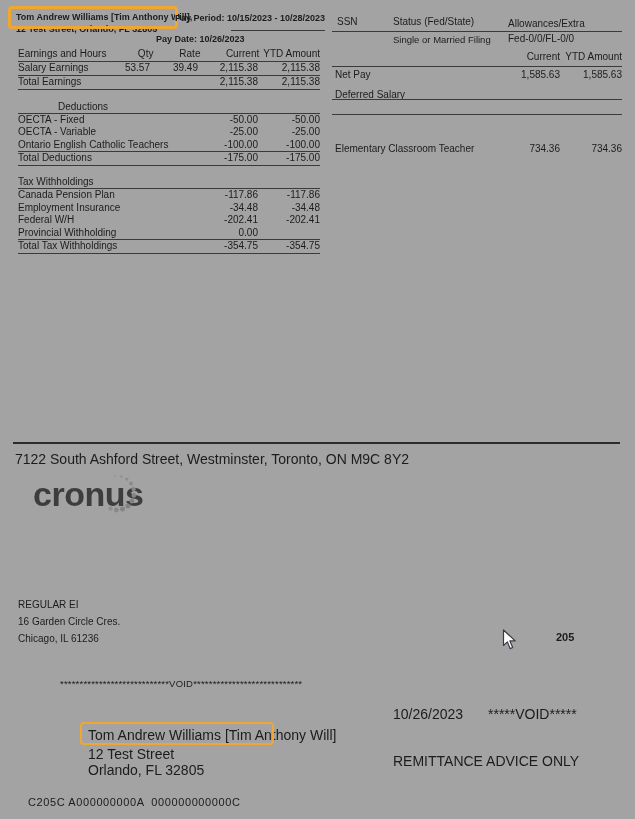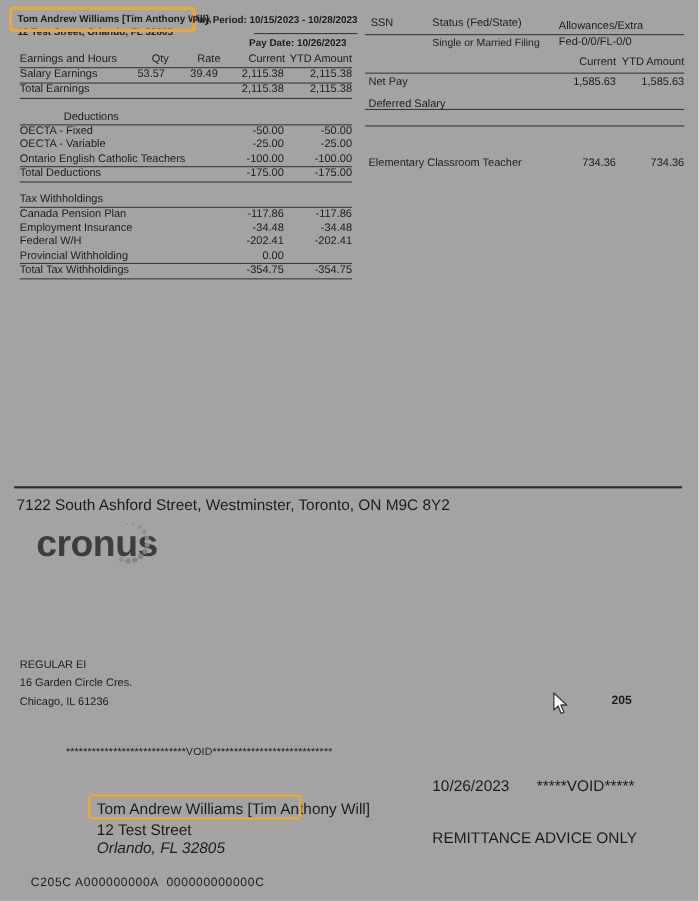--- a/index.html
+++ b/index.html
@@ -39,21 +39,21 @@
 <body>
 
 <div id="page">
 
   <div class="abs fs9 b" style="left:16px;top:12px;white-space:nowrap;">Tom Andrew Williams [Tim Anthony Will],</div>
   <div class="abs fs9 b" style="left:16px;top:24px;white-space:nowrap;">12 Test Street, Orlando, FL 32805</div>
   <div class="hl-box" style="left:8px;top:6px;width:164px;height:17px;"></div>
 
   <div class="abs fs9 b" style="left:150px;top:13px;width:175px;text-align:right;white-space:nowrap;">Pay Period: 10/15/2023 - 10/28/2023</div>
   <div class="hline" style="left:231px;top:30px;width:94px;"></div>
-  <div class="abs fs9 b" style="left:140px;top:34px;width:175px;text-align:right;white-space:nowrap;">Pay Date: 10/26/2023</div>
+  <div class="abs fs9 b" style="left:156px;top:34px;width:175px;text-align:left;white-space:nowrap;">Pay Date: 10/26/2023</div>
 
   <div class="tblL">
     <div class="row" style="height:13px;">
       <span class="lbl">Earnings and Hours</span>
       <span class="qty">Qty</span>
       <span class="rate">Rate</span>
       <span class="cur">Current</span>
       <span class="ytd">YTD Amount</span>
     </div>
     <div class="ln"></div>
@@ -204,19 +204,19 @@
   </svg>
 
   <div class="void-band">****************************VOID****************************</div>
 
   <div class="abs fs10" style="left:393px;top:706px;">10/26/2023</div>
   <div class="abs fs10" style="left:488px;top:706px;">*****VOID*****</div>
 
   <div class="abs fs10" style="left:88px;top:727px;white-space:nowrap;">Tom Andrew Williams [Tim Anthony Will]</div>
   <div class="hl-box" style="left:80px;top:722px;width:190px;height:19px;border-width:2.5px;"></div>
   <div class="abs fs10" style="left:88px;top:746px;">12 Test Street</div>
-  <div class="abs fs10" style="left:88px;top:762px;font-style:italic;">Orlando, FL 32805</div>
+  <div class="abs fs10" style="left:88px;top:762px;">Orlando, FL 32805</div>
 
   <div class="abs fs10" style="left:393px;top:753px;">REMITTANCE ADVICE ONLY</div>
 
   <div class="micr">C205C A000000000A  000000000000C</div>
 
 </div>
 
 </body></html>

